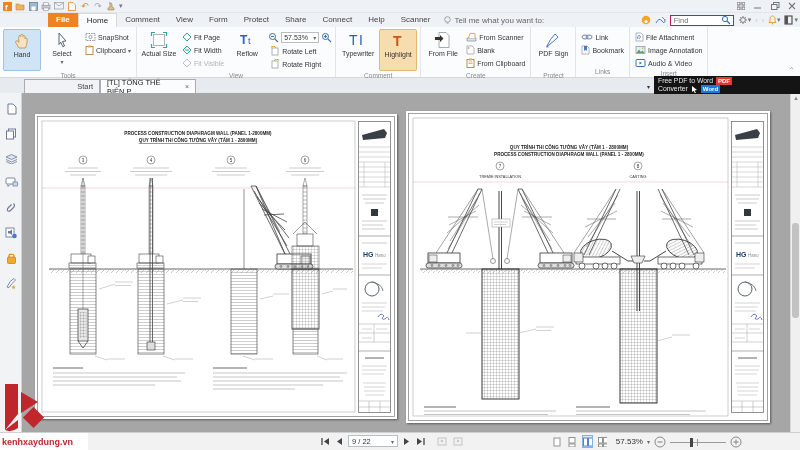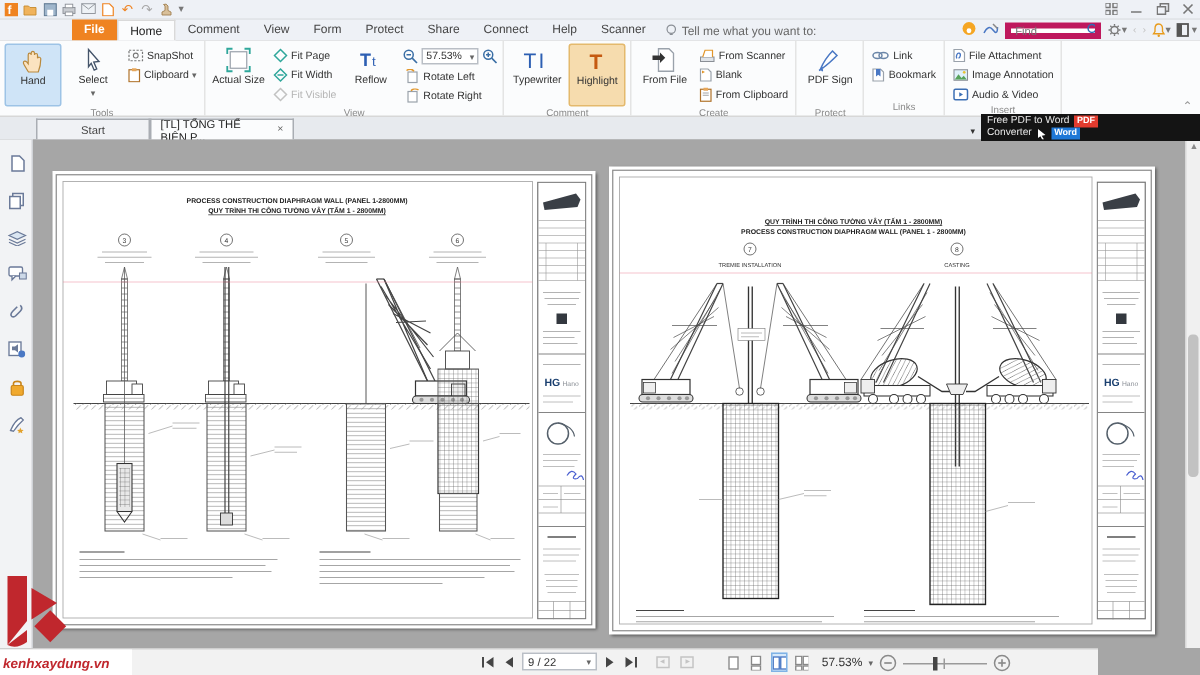--- a/index.html
+++ b/index.html
@@ -11,75 +11,75 @@
   .title-text { position:absolute; left:50%; top:2px; transform:translateX(-50%); font-size:8px; color:#555; white-space:nowrap; }
   .win-controls { position:absolute; right:3px; top:2px; display:flex; gap:7px; }
   .win-controls span { width:10px; height:8px; display:flex; align-items:center; justify-content:center; }
   
   .menubar { position:absolute; left:0; top:13px; width:800px; height:14px; background:#eef1f6; display:flex; align-items:stretch;padding-left:40px; }
   .mtab { font-size:8px; color:#444; padding:2px 8px 0 8px; cursor:default; }
   .mtab.file { background:#ef8321; color:#fff; font-weight:bold; margin-left:8px; }
   .mtab.active { background:#fbfcfd; color:#222; border:1px solid #d9d9d9; border-bottom:none; }
   .tellme { display:flex; align-items:center; gap:3px; font-size:8px; color:#666; padding:0 6px; }
   .menubar-right { position:absolute; right:2px; top:0; height:14px; display:flex; align-items:center; gap:4px; }
-  .findbox { width:64px; height:11px; background:#fff; border:4px solid #be185d; display:flex; align-items:center; }
+  .findbox { width:64px; height:11px; background:#fff; border:1px solid #be185d; display:flex; align-items:center; }
   .findbox input { border:none; outline:none; width:50px; font-size:7.5px; padding-left:3px; color:#777; background:transparent; }
   .mini { display:flex; align-items:center; font-size:7px; color:#777; }
   
   .ribbon { position:absolute; left:0; top:27px; width:800px; height:51px; background:#fbfcfd; border-bottom:1px solid #d7d7d7; display:flex; }
   .rgroup { display:flex; flex-direction:column; border-right:1px solid #e4e4e4; padding:2px 3px 0 3px; }
   .rgroup-body { flex:1; display:flex; align-items:flex-start; gap:2px; }
   .rgroup-label { text-align:center; font-size:6.5px; color:#8a8a8a; padding:1px 0 2px 0; }
   .bigbtn { width:38px; height:42px; display:flex; flex-direction:column; align-items:center; justify-content:flex-start; padding-top:2px; border-radius:2px; }
   .bigbtn .blabel { font-size:7px; color:#333; text-align:center; line-height:7.5px; margin-top:1px; }
   .bigbtn.sel { background:#cfe4f7; border:1px solid #9dc3e6; }
   .bigbtn.selorange { background:#f6dcae; border:1px solid #e4b96d; }
   .smallcol { display:flex; flex-direction:column; justify-content:flex-start; gap:1px; padding-top:2px; }
   .smallbtn { display:flex; align-items:center; gap:2px; font-size:7px; color:#333; height:12px; padding:0 2px; border-radius:2px; white-space:nowrap; }
   .smallbtn.disabled { color:#b5b5b5; }
   .dd { font-size:6px; color:#666; }
   .zoomrow { display:flex; align-items:center; gap:2px; height:13px; }
   .zoombox { width:38px; height:11px; border:1px solid #b9bec5; background:#fff; font-size:7px; color:#333; display:flex; align-items:center; justify-content:space-between; padding:0 2px; }
   .ribbon-collapse { position:absolute; right:5px; bottom:2px; font-size:8px; color:#999; }
   
   .tabbar { position:absolute; left:0; top:78px; width:800px; height:15px; background:#e7eaee; }
-  .dtab { position:absolute; top:1px; height:14px; display:flex; align-items:center; justify-content:center; font-size:7.5px; color:#444; border:1px solid #a9adb3; border-bottom:none; background:#f0f2f5; transform:skewX(0deg); padding:0 6px; }
+  .dtab { position:absolute; top:1px; height:14px; display:flex; align-items:center; justify-content:flex-end; font-size:7.5px; color:#444; border:1px solid #a9adb3; border-bottom:none; background:#f0f2f5; transform:skewX(0deg); padding:0 6px; }
   .dtab.active { background:#fbfcfd; color:#222; }
   .dtab .close { margin-left:5px; color:#666; font-size:7px; }
   .tab-dd { position:absolute; right:150px; top:5px; font-size:6px; color:#333; }
   
   .promo { position:absolute; right:0; top:76px; width:146px; height:18px; background:#141414; color:#e8e8e8; font-size:6.8px; display:flex; flex-direction:column; justify-content:center; padding:1px 4px; z-index:30; }
   .promo .row { display:flex; align-items:center; gap:3px; line-height:8px; }
   .chip-pdf { background:#e23b2e; color:#fff; font-size:6px; padding:0 2px; font-weight:bold; }
   .chip-word { background:#1e78d7; color:#fff; font-size:6px; padding:0 2px; font-weight:bold; }
   
   .main { position:absolute; left:0; top:93px; width:800px; height:339px; }
   .sidebar { position:absolute; left:0; top:0; width:22px; height:339px; background:#f2f3f5; border-right:1px solid #cfd2d6; }
   .sidebar .sicons { position:absolute; left:0; top:10px; width:22px; display:flex; flex-direction:column; align-items:center; gap:13px; }
   .canvas { position:absolute; left:22px; top:0; width:768px; height:339px; background:#a6a6a6; overflow:hidden; }
   .page { position:absolute; background:#fff; box-shadow:1px 1px 2px rgba(0,0,0,.45); }
   .vscroll { position:absolute; right:0; top:0; width:10px; height:339px; background:#f0f0f0; border-left:1px solid #d8d8d8; }
   .vthumb { position:absolute; left:1px; top:130px; width:7px; height:95px; background:#c2c2c2; border-radius:3px; }
   .varrow { position:absolute; left:2px; top:2px; font-size:6px; color:#888; }
   
-  .statusbar { position:absolute; left:0; top:432px; width:732px; height:18px; background:#f2f2f2; border-top:1px solid #cfcfcf; }
+  .statusbar { position:absolute; left:0; top:432px; width:800px; height:18px; background:#f2f2f2; border-top:1px solid #cfcfcf; }
   .nav-cluster { position:absolute; left:320px; top:2px; display:flex; align-items:center; gap:4px; }
   .pagebox { width:50px; height:12px; background:#fff; border:1px solid #b9bec5; font-size:7.5px; color:#333; display:flex; align-items:center; justify-content:space-between; padding:0 3px; }
   .zoom-cluster { position:absolute; right:58px; top:2px; display:flex; align-items:center; gap:4px; }
   .vmode { width:11px; height:13px; display:flex; align-items:center; justify-content:center; border:1px solid transparent; }
   .vmode.sel { background:#d6e9fa; border:1px solid #7fb2e5; }
   .zoomlabel { font-size:8px; color:#333; margin-left:4px; }
   .slider-track { position:relative; width:56px; height:12px; }
   .slider-track .line { position:absolute; left:0; top:6px; width:56px; height:1px; background:#9a9a9a; }
   .slider-track .ctick { position:absolute; left:27px; top:3px; width:1px; height:7px; background:#9a9a9a; }
   .slider-track .handle { position:absolute; left:20px; top:2px; width:3px; height:9px; background:#444; }
   
   .brand-k { position:absolute; left:2px; top:384px; z-index:40; }
   .brand-strip { position:absolute; left:0; top:433px; width:88px; height:17px; background:#fff; z-index:41; display:flex; align-items:center; }
-  .brand-text { font-size:9px; font-weight:bold; font-style:italic; color:#c0272d; padding-left:2px; white-space:nowrap; }
+  .brand-text { font-size:9px; font-weight:bold; color:#c0272d; padding-left:2px; white-space:nowrap; }
   svg text { font-family:"Liberation Sans",sans-serif; }
 </style>
 </head>
 <body>
 
 <div class="titlebar">
   <div class="qat">
     <span class="qicon">
         <svg width="9" height="9">
           <rect width="9" height="9" fill="#ef8321"></rect>

